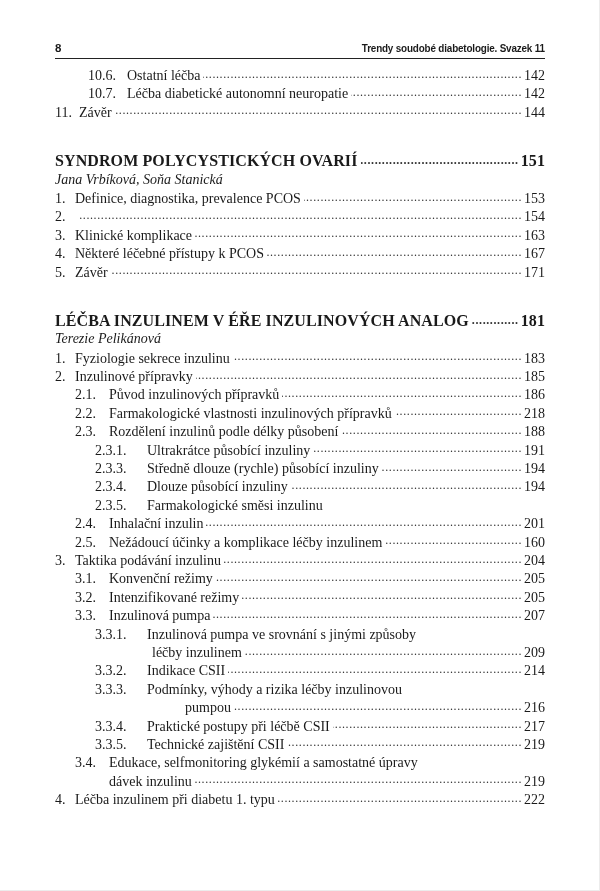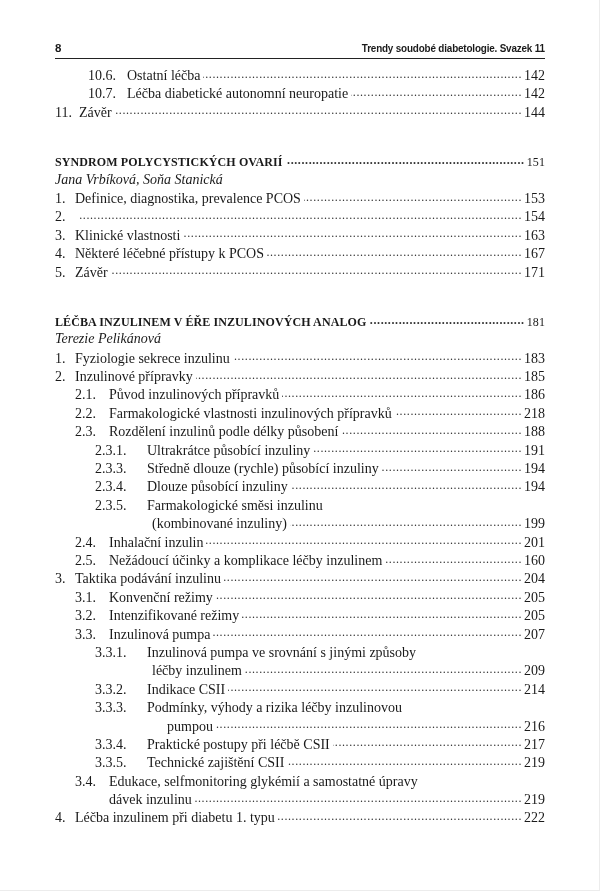--- a/index.html
+++ b/index.html
@@ -69,22 +69,22 @@
   .lvl0 .num { width: 20px; }
   .lvl1 .num { width: 34px; }
   .lvl2 .num { width: 52px; }
   .cont3b .entry { left: 97px; }
 
   .top-ten .entry { left: 33px; }
   .top-ten .num { width: 39px; }
 
   .gap { height: 18px; }
 
-  .section-title { font-weight: bold; font-size: 12px; letter-spacing: 0.1px; }
-  .section-title .page-no { font-weight: normal; }
+  .section-title { font-weight: bold; font-size: 16px; letter-spacing: 0.1px; }
+  .section-title .page-no { font-weight: bold; }
   .author { font-style: italic; }
 </style>
 </head>
 <body>
 
 <div class="page">
 
   <div class="header">
     <span class="pnum">8</span>
     <span class="running">Trendy soudobé diabetologie. Svazek 11</span>
@@ -143,21 +143,21 @@
     <div class="row lvl0">
         <div class="entry">
       <span class="num">2.</span>
       <span class="dots"></span>
       <span class="page-no">154</span>
     </div>
       </div>
     <div class="row lvl0">
         <div class="entry">
       <span class="num">3.</span>
-      <span class="label">Klinické vlastnosti</span>
+      <span class="label">Klinické komplikace</span>
       <span class="dots"></span>
       <span class="page-no">163</span>
     </div>
       </div>
     <div class="row lvl0">
         <div class="entry">
       <span class="num">4.</span>
       <span class="label">Některé léčebné přístupy k PCOS</span>
       <span class="dots"></span>
       <span class="page-no">167</span>
@@ -250,27 +250,20 @@
       <span class="label">Dlouze působící inzuliny</span>
       <span class="dots"></span>
       <span class="page-no">194</span>
     </div>
       </div>
     <div class="row lvl2 nodots">
         <div class="entry">
       <span class="num">2.3.5.</span>
       <span class="label">Farmakologické směsi inzulinu</span>
       <span class="dots"></span>
-    </div>
-      </div>
-    <div class="row cont3b">
-        <div class="entry" style="left:97px">
-      <span class="label">(kombinované inzuliny)</span>
-      <span class="dots"></span>
-      <span class="page-no">199</span>
     </div>
       </div>
     <div class="row lvl1">
         <div class="entry">
       <span class="num">2.4.</span>
       <span class="label">Inhalační inzulin</span>
       <span class="dots"></span>
       <span class="page-no">201</span>
     </div>
       </div>
@@ -337,21 +330,21 @@
     </div>
       </div>
     <div class="row lvl2 nodots">
         <div class="entry">
       <span class="num">3.3.3.</span>
       <span class="label">Podmínky, výhody a rizika léčby inzulinovou</span>
       <span class="dots"></span>
     </div>
       </div>
     <div class="row">
-        <div class="entry" style="left:112px">
+        <div class="entry" style="left:130px">
       <span class="label">pumpou</span>
       <span class="dots"></span>
       <span class="page-no">216</span>
     </div>
       </div>
     <div class="row lvl2">
         <div class="entry">
       <span class="num">3.3.4.</span>
       <span class="label">Praktické postupy při léčbě CSII</span>
       <span class="dots"></span>

